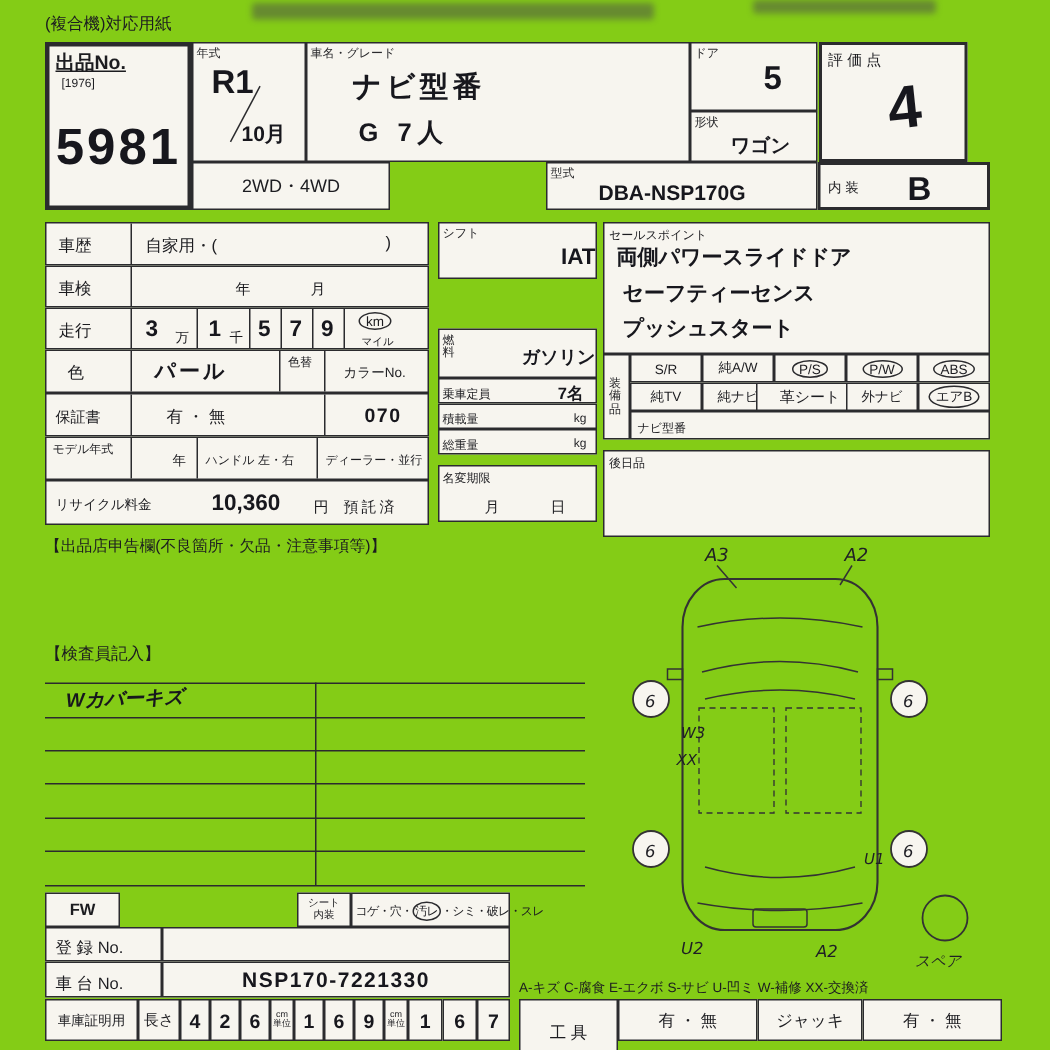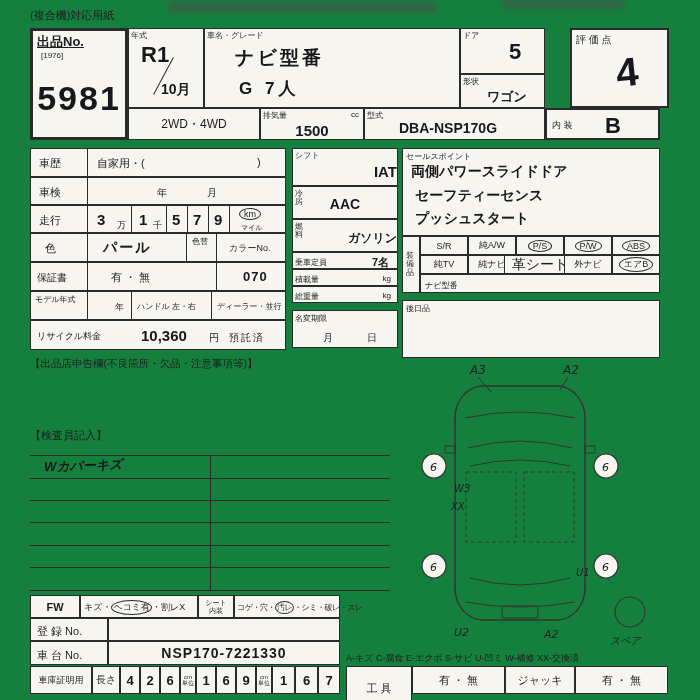--- a/index.html
+++ b/index.html
@@ -1,16 +1,16 @@
 <!DOCTYPE html>
 <html><head>
 <meta charset="utf-8">
 <style>
   html,body{margin:0;padding:0;background:#e8e6e0;}
-  .page{position:relative;width:700px;height:700px;background:#15803d;
+  .page{position:relative;width:700px;height:700px;background:#84cc16;
         font-family:"Liberation Sans","DejaVu Sans",sans-serif;color:#1c1c20;overflow:hidden;}
   .a{position:absolute;box-sizing:border-box;}
   .b{position:absolute;box-sizing:border-box;border:1px solid #2b2b2e;background:#f7f5ef;}
   .c{display:flex;align-items:center;justify-content:center;}
   .corner{position:absolute;left:2px;top:1px;font-size:8px;color:#2b2b2e;}
   .hand{font-weight:bold;color:#17171d;}
   .circ{border:1.5px solid #2b2b2e;border-radius:50%;padding:0 4px;display:inline-block;}
   .stack{word-break:break-all;line-height:1.05;}
   .hline{position:absolute;border-top:1px solid #2b2b2e;}
   .vline{position:absolute;border-left:1px solid #2b2b2e;}
@@ -47,31 +47,26 @@
 
   <div class="b" style="left:460px;top:28px;width:85px;height:46px">
     <span class="corner">ドア</span>
     <span class="a hand" style="left:48px;top:10px;font-size:22px">5</span>
   </div>
   <div class="b" style="left:460px;top:74px;width:85px;height:34px">
     <span class="corner">形状</span>
     <span class="a hand" style="left:26px;top:13px;font-size:13px">ワゴン</span>
   </div>
 
-  <div class="b" style="left:570px;top:28px;width:99px;height:80px;border-width:2px">
+  <div class="b" style="left:546px;top:28px;width:99px;height:80px;border-width:2px">
     <span class="a" style="left:4px;top:3px;font-size:10px">評 価 点</span>
     <span class="a hand" style="left:44px;top:20px;font-size:40px;transform:rotate(-6deg)">4</span>
   </div>
 
   <div class="b c" style="left:128px;top:108px;width:132px;height:32px;font-size:12px">2WD・4WD</div>
-  <div class="b" style="left:260px;top:108px;width:104px;height:32px">
-    <span class="corner">排気量</span>
-    <span class="a" style="right:4px;top:1px;font-size:8px">cc</span>
-    <span class="a hand" style="left:0;top:13px;width:100%;text-align:center;font-size:15px">1500</span>
-  </div>
   <div class="b" style="left:364px;top:108px;width:181px;height:32px">
     <span class="corner">型式</span>
     <span class="a hand" style="left:34px;top:11px;font-size:14px">DBA-NSP170G</span>
   </div>
   <div class="b" style="left:545px;top:108px;width:115px;height:32px;border-width:2px">
     <span class="a" style="left:5px;top:9px;font-size:9px">内 装</span>
     <span class="a hand" style="left:58px;top:3px;font-size:22px">B</span>
   </div>
 
   <div class="b" style="left:30px;top:148px;width:256px;height:29px">
@@ -141,24 +136,20 @@
     <span class="a" style="left:178px;top:10px;font-size:10px">円</span>
     <span class="a" style="left:198px;top:10px;font-size:10px;letter-spacing:2px">預託済</span>
   </div>
 
   <div class="a" style="left:30px;top:357px;font-size:10.5px">【出品店申告欄(不良箇所・欠品・注意事項等)】</div>
 
   <div class="b" style="left:292px;top:148px;width:106px;height:38px">
     <span class="corner">シフト</span>
     <span class="a hand" style="left:0;top:14px;width:100%;text-align:right;font-size:15px">IAT</span>
   </div>
-  <div class="b" style="left:292px;top:186px;width:106px;height:33px">
-    <span class="a stack" style="left:2px;top:3px;width:12px;font-size:8px">冷房</span>
-    <span class="a hand" style="left:0;top:9px;width:100%;text-align:center;font-size:14px">AAC</span>
-  </div>
   <div class="b" style="left:292px;top:219px;width:106px;height:33px">
     <span class="a stack" style="left:2px;top:3px;width:12px;font-size:8px">燃料</span>
     <span class="a hand" style="left:0;top:10px;width:100%;text-align:right;font-size:12px">ガソリン</span>
   </div>
   <div class="b" style="left:292px;top:252px;width:106px;height:17px">
     <span class="a" style="left:2px;top:4px;font-size:8px">乗車定員</span>
     <span class="a hand" style="right:8px;top:2px;font-size:11px">7名</span>
   </div>
   <div class="b" style="left:292px;top:269px;width:106px;height:17px">
     <span class="a" style="left:2px;top:4px;font-size:8px">積載量</span>
@@ -190,21 +181,21 @@
       <span class="circ" style="font-size:9px">P/S</span>
     </div>
   <div class="b c" style="left:564px;top:236px;width:48px;height:19px">
       <span class="circ" style="font-size:9px">P/W</span>
     </div>
   <div class="b c" style="left:612px;top:236px;width:48px;height:19px">
       <span class="circ" style="font-size:9px">ABS</span>
     </div>
   <div class="b c" style="left:420px;top:255px;width:48px;height:19px;font-size:9px">純TV</div>
   <div class="b c" style="left:468px;top:255px;width:48px;height:19px;font-size:9px">純ナビ</div>
-  <div class="b c" style="left:504px;top:255px;width:72px;height:19px;font-size:14px">革シート</div>
+  <div class="b c" style="left:504px;top:255px;width:72px;height:19px;font-size:10px">革シート</div>
   <div class="b c" style="left:564px;top:255px;width:48px;height:19px;font-size:9px">外ナビ</div>
   <div class="b c" style="left:612px;top:255px;width:48px;height:19px">
       <span class="circ" style="font-size:9px">エアB</span>
     </div>
   <div class="b" style="left:402px;top:300px;width:258px;height:58px">
     <span class="a" style="left:3px;top:2px;font-size:8px">後日品</span>
   </div>
 
   <div class="b" style="left:420px;top:274px;width:240px;height:19px">
     <span class="a" style="left:4px;top:5px;font-size:8px">ナビ型番</span>
@@ -254,25 +245,20 @@
   <div class="hline" style="left:30px;top:522px;width:360px"></div>
   <div class="hline" style="left:30px;top:545px;width:360px"></div>
   <div class="hline" style="left:30px;top:567px;width:360px"></div>
   <div class="hline" style="left:30px;top:590px;width:360px"></div>
   <div class="vline" style="left:210px;top:455px;height:135px"></div>
   <div class="a hand" style="left:44px;top:457px;font-size:13px;font-style:italic;transform:rotate(-2deg)">Wカバーキズ</div>
 
   <div class="b" style="left:30px;top:595px;width:50px;height:23px">
     <span class="a" style="left:0;top:5px;width:100%;text-align:center;font-size:11px;font-weight:bold">FW</span>
   </div>
-  <div class="b" style="left:80px;top:595px;width:118px;height:23px">
-    <span class="a" style="left:3px;top:4px;font-size:9px;white-space:nowrap">
-      <span>キズ・</span><span class="circ" style="padding:0 1px">ヘコミ有</span><span>・割レX</span>
-    </span>
-  </div>
   <div class="b c" style="left:198px;top:595px;width:36px;height:23px">
     <span class="stack" style="width:24px;font-size:7px;text-align:center">シート内装</span>
   </div>
   <div class="b" style="left:234px;top:595px;width:106px;height:23px">
     <span class="a" style="left:2px;top:5px;font-size:8px;letter-spacing:-0.5px;white-space:nowrap">
       <span>コゲ・穴・</span><span class="circ" style="padding:0 1px">汚レ</span><span>・シミ・破レ・スレ</span>
     </span>
   </div>
 
   <div class="b" style="left:30px;top:618px;width:78px;height:23px">

